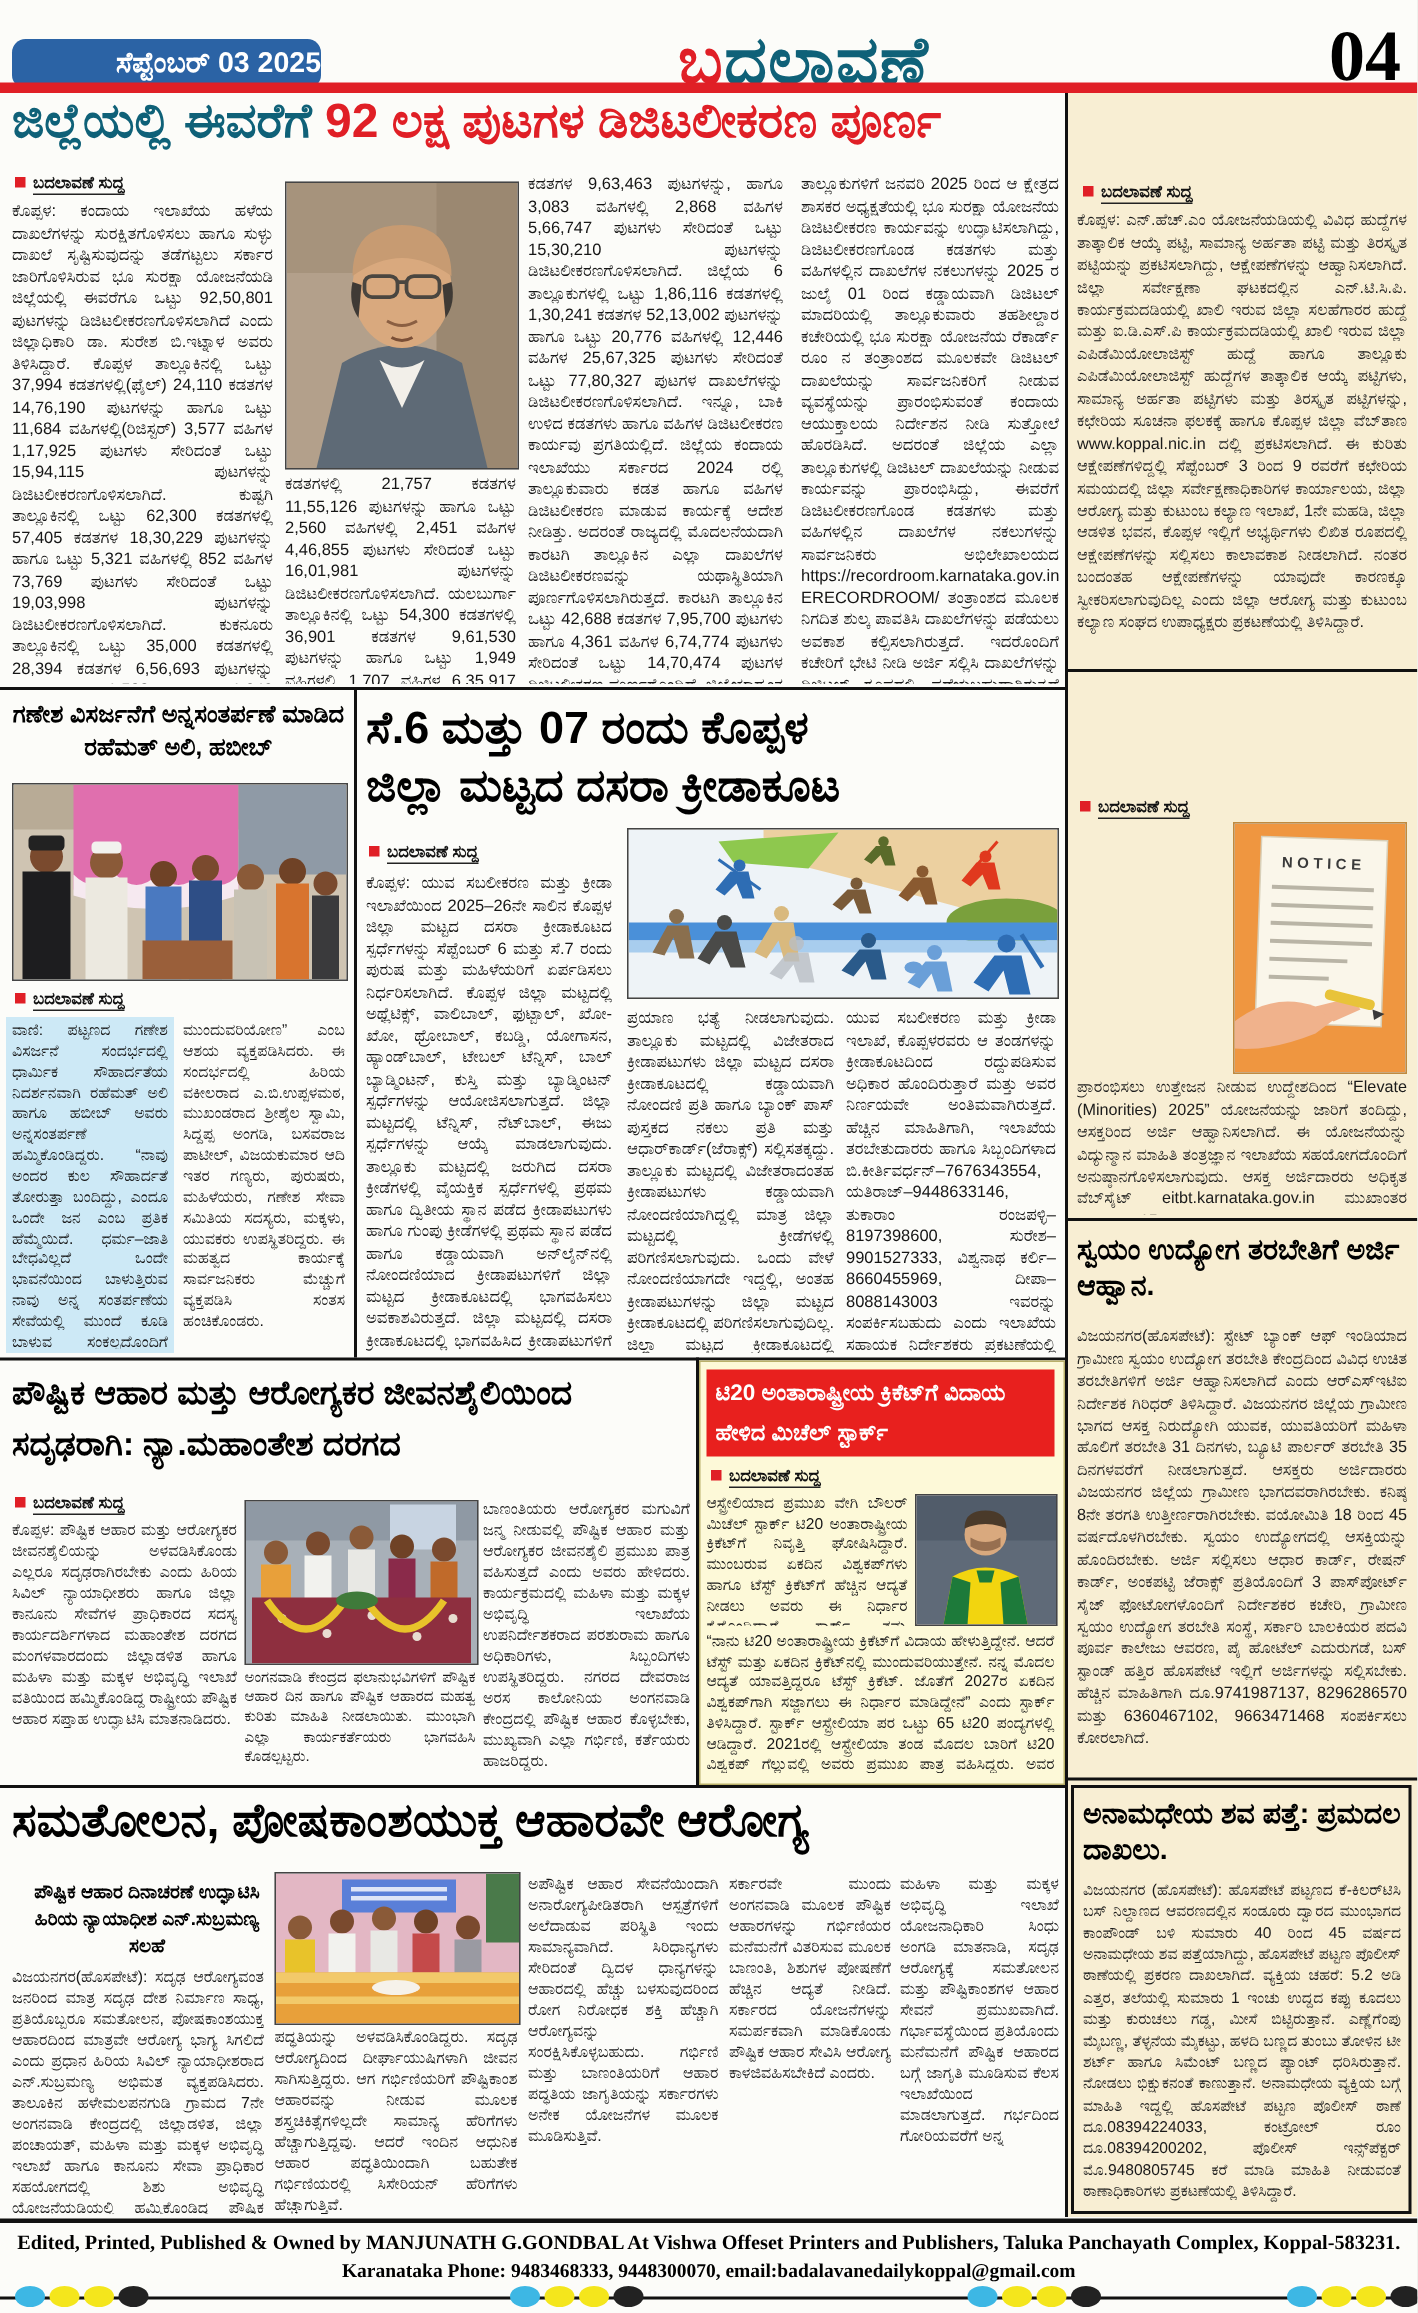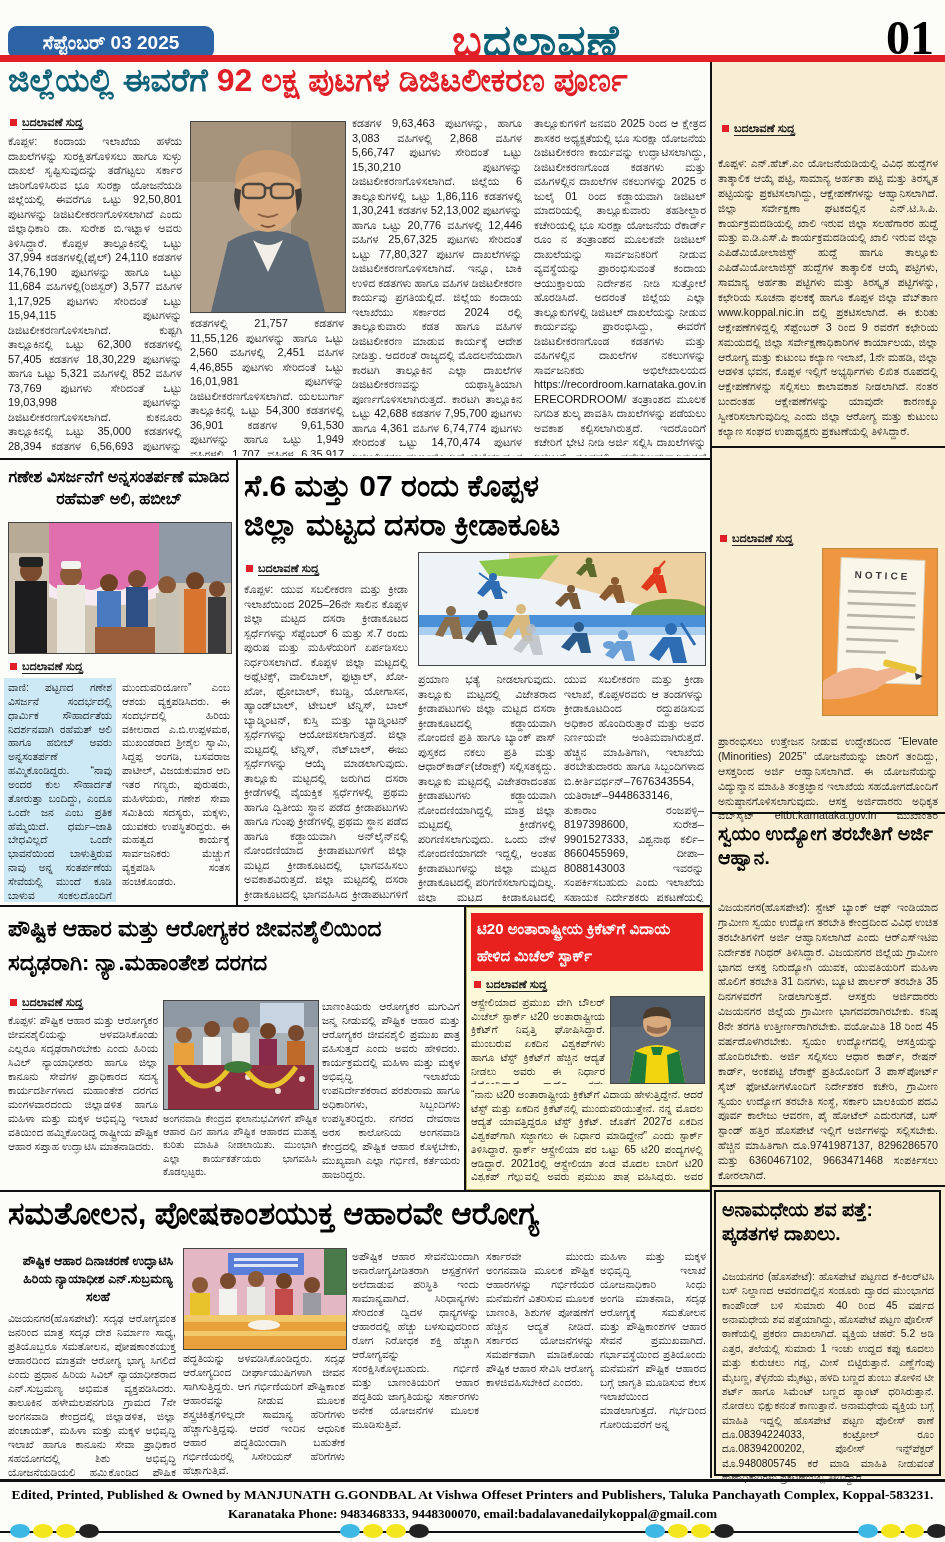--- a/index.html
+++ b/index.html
@@ -7,44 +7,44 @@
         font-family:"Liberation Sans","DejaVu Sans",sans-serif;overflow:hidden;}
   .abs{position:absolute;}
   .rule{position:absolute;background:#111;}
   .col{position:absolute;font-size:11px;line-height:1.32;text-align:justify;color:#151515;overflow:hidden;}
   .headline{position:absolute;font-weight:bold;color:#000;overflow:hidden;}
   .byline{position:absolute;font-size:11px;font-weight:bold;color:#111;white-space:nowrap;}
   .byline .sq{display:inline-block;width:7px;height:7px;background:#e01f26;margin-right:5px;}
   .byline .txt{border-bottom:1.5px solid #222;padding-bottom:1px;}
   .panel{position:absolute;background:#f8eed3;}
   .sb-headline{position:absolute;font-weight:bold;color:#000;line-height:1.25;overflow:hidden;}
-  .sb-body{position:absolute;font-size:10.8px;line-height:1.38;text-align:justify;color:#1a1a1a;overflow:hidden;margin-top:16px;}
+  .sb-body{position:absolute;font-size:10.8px;line-height:1.38;text-align:justify;color:#1a1a1a;overflow:hidden;}
   .photo{position:absolute;border:1px solid #444;overflow:hidden;background:#ccc;}
   .dots{position:absolute;display:flex;gap:3px;}
   .dot{width:20px;height:14px;border-radius:50%;}
   .footer-line{position:absolute;width:945px;text-align:center;
     font-family:"Liberation Serif","DejaVu Serif",serif;font-weight:bold;color:#000;}
   .datebox{position:absolute;left:8px;top:26px;width:206px;height:33px;background:#2b63a5;
-    border-radius:9px;color:#fff;font-weight:bold;font-size:19px;display:flex;align-items:center;justify-content:center;}
+    border-radius:9px;color:#fff;font-weight:bold;font-size:19px;display:flex;align-items:center;justify-content:flex-end;}
   .masthead{position:absolute;left:452px;top:16px;font-size:44px;font-weight:bold;letter-spacing:1px;}
   .pagenum{position:absolute;left:886px;top:10px;font-size:48px;font-weight:bold;
     font-family:"Liberation Serif","DejaVu Serif",serif;color:#000;}
 </style>
 </head>
 <body>
 
 <div id="page">
 
   <div class="datebox">
     <span>ಸೆಪ್ಟೆಂಬರ್ 03 2025</span>
   </div>
   <div class="masthead">
     <span style="color:#e01f26">ಬ</span><span style="color:#0f6178">ದಲಾವಣೆ</span>
   </div>
-  <div class="pagenum">01</div>
+  <div class="pagenum">04</div>
   <div class="abs" style="left:0;top:55px;width:945px;height:7px;background:#e01f26"></div>
 
   <div class="headline" style="left:8px;top:62px;width:700px;height:46px;font-size:32px;white-space:nowrap">
     <span style="color:#0f6178">ಜಿಲ್ಲೆಯಲ್ಲಿ ಈವರೆಗೆ </span><span style="color:#e01f26">92 ಲಕ್ಷ ಪುಟಗಳ ಡಿಜಿಟಲೀಕರಣ ಪೂರ್ಣ</span>
   </div>
   <div class="byline" style="left:10px;top:116px">
     <span class="sq"></span><span class="txt">ಬದಲಾವಣೆ ಸುದ್ದ</span>
   </div>
   <div class="col" style="left:8px;top:134px;width:174px;height:322px">ಕೊಪ್ಪಳ: ಕಂದಾಯ ಇಲಾಖೆಯ ಹಳೆಯ ದಾಖಲೆಗಳನ್ನು ಸುರಕ್ಷಿತಗೊಳಿಸಲು ಹಾಗೂ ಸುಳ್ಳು ದಾಖಲೆ ಸೃಷ್ಟಿಸುವುದನ್ನು ತಡೆಗಟ್ಟಲು ಸರ್ಕಾರ ಜಾರಿಗೊಳಿಸಿರುವ ಭೂ ಸುರಕ್ಷಾ ಯೋಜನೆಯಡಿ ಜಿಲ್ಲೆಯಲ್ಲಿ ಈವರೆಗೂ ಒಟ್ಟು 92,50,801 ಪುಟಗಳನ್ನು ಡಿಜಿಟಲೀಕರಣಗೊಳಿಸಲಾಗಿದೆ ಎಂದು ಜಿಲ್ಲಾಧಿಕಾರಿ ಡಾ. ಸುರೇಶ ಬಿ.ಇಟ್ನಾಳ ಅವರು ತಿಳಿಸಿದ್ದಾರೆ. ಕೊಪ್ಪಳ ತಾಲ್ಲೂಕಿನಲ್ಲಿ ಒಟ್ಟು 37,994 ಕಡತಗಳಲ್ಲಿ(ಫೈಲ್) 24,110 ಕಡತಗಳ 14,76,190 ಪುಟಗಳನ್ನು ಹಾಗೂ ಒಟ್ಟು 11,684 ವಹಿಗಳಲ್ಲಿ(ರಿಜಿಸ್ಟರ್) 3,577 ವಹಿಗಳ 1,17,925 ಪುಟಗಳು ಸೇರಿದಂತೆ ಒಟ್ಟು 15,94,115 ಪುಟಗಳನ್ನು ಡಿಜಿಟಲೀಕರಣಗೊಳಿಸಲಾಗಿದೆ. ಕುಷ್ಟಗಿ ತಾಲ್ಲೂಕಿನಲ್ಲಿ ಒಟ್ಟು 62,300 ಕಡತಗಳಲ್ಲಿ 57,405 ಕಡತಗಳ 18,30,229 ಪುಟಗಳನ್ನು ಹಾಗೂ ಒಟ್ಟು 5,321 ವಹಿಗಳಲ್ಲಿ 852 ವಹಿಗಳ 73,769 ಪುಟಗಳು ಸೇರಿದಂತೆ ಒಟ್ಟು 19,03,998 ಪುಟಗಳನ್ನು ಡಿಜಿಟಲೀಕರಣಗೊಳಿಸಲಾಗಿದೆ. ಕುಕನೂರು ತಾಲ್ಲೂಕಿನಲ್ಲಿ ಒಟ್ಟು 35,000 ಕಡತಗಳಲ್ಲಿ 28,394 ಕಡತಗಳ 6,56,693 ಪುಟಗಳನ್ನು ಹಾಗೂ ಒಟ್ಟು 1,500 ವಹಿಗಳಲ್ಲಿ 1,843 ವಹಿಗಳ 7,99,881 ಪುಟಗಳು ಸೇರಿದಂತೆ ಒಟ್ಟು 14,56,574 ಪುಟಗಳನ್ನು ಡಿಜಿಟಲೀಕರಣಗೊಳಿಸಲಾಗಿದೆ. ಕನಕಗಿರಿ ತಾಲ್ಲೂಕಿನಲ್ಲಿ ಒಟ್ಟು 24,300</div>
 
@@ -308,21 +308,21 @@
     </svg>
   </div>
   <div class="sb-body" style="left:718px;top:718px;width:220px;height:92px">ಪ್ರಾರಂಭಿಸಲು ಉತ್ತೇಜನ ನೀಡುವ ಉದ್ದೇಶದಿಂದ “Elevate (Minorities) 2025” ಯೋಜನೆಯನ್ನು ಜಾರಿಗೆ ತಂದಿದ್ದು, ಆಸಕ್ತರಿಂದ ಅರ್ಜಿ ಆಹ್ವಾನಿಸಲಾಗಿದೆ. ಈ ಯೋಜನೆಯನ್ನು ವಿದ್ಯುನ್ಮಾನ ಮಾಹಿತಿ ತಂತ್ರಜ್ಞಾನ ಇಲಾಖೆಯ ಸಹಯೋಗದೊಂದಿಗೆ ಅನುಷ್ಠಾನಗೊಳಿಸಲಾಗುವುದು. ಆಸಕ್ತ ಅರ್ಜಿದಾರರು ಅಧಿಕೃತ ವೆಬ್‌ಸೈಟ್ eitbt.karnataka.gov.in ಮುಖಾಂತರ ಸೆಪ್ಟೆಂಬರ್ 15 ರೊಳಗೆ ಅರ್ಜಿಗಳನ್ನು ಸಲ್ಲಿಸಬಹುದು. ಹೆಚ್ಚಿನ ಮಾಹಿತಿಗಾಗಿ ದೂರವಾಣಿ ಸಂಖ್ಯೆ : 080–22231007 ಗೆ ಸಂಪರ್ಕಿಸಬಹುದು ಅಥವಾ elevate-ktech@ka.gov.in ಗೆ ಇ-ಮೇಲ್ ಮೂಲಕ ಸಂಪರ್ಕಿಸಬಹುದು ಎಂದು ನಿಗಮದ ಕೊಪ್ಪಳ ಜಿಲ್ಲಾ ವ್ಯವಸ್ಥಾಪಕರು ಪ್ರಕಟಣೆಯಲ್ಲಿ ತಿಳಿಸಿದ್ದಾರೆ.</div>
   <div class="rule" style="left:712px;top:812px;width:233px;height:1.5px"></div>
 
   <div class="sb-headline" style="left:718px;top:822px;width:220px;height:56px;font-size:19px">ಸ್ವಯಂ ಉದ್ಯೋಗ ತರಬೇತಿಗೆ ಅರ್ಜಿ ಆಹ್ವಾನ.</div>
   <div class="sb-body" style="left:718px;top:884px;width:220px;height:298px">ವಿಜಯನಗರ(ಹೊಸಪೇಟೆ): ಸ್ಟೇಟ್ ಬ್ಯಾಂಕ್ ಆಫ್ ಇಂಡಿಯಾದ ಗ್ರಾಮೀಣ ಸ್ವಯಂ ಉದ್ಯೋಗ ತರಬೇತಿ ಕೇಂದ್ರದಿಂದ ವಿವಿಧ ಉಚಿತ ತರಬೇತಿಗಳಿಗೆ ಅರ್ಜಿ ಆಹ್ವಾನಿಸಲಾಗಿದೆ ಎಂದು ಆರ್‌ಎಸ್‌ಇಟಿಐ ನಿರ್ದೇಶಕ ಗಿರಿಧರ್ ತಿಳಿಸಿದ್ದಾರೆ. ವಿಜಯನಗರ ಜಿಲ್ಲೆಯ ಗ್ರಾಮೀಣ ಭಾಗದ ಆಸಕ್ತ ನಿರುದ್ಯೋಗಿ ಯುವಕ, ಯುವತಿಯರಿಗೆ ಮಹಿಳಾ ಹೊಲಿಗೆ ತರಬೇತಿ 31 ದಿನಗಳು, ಬ್ಯೂಟಿ ಪಾರ್ಲರ್ ತರಬೇತಿ 35 ದಿನಗಳವರೆಗೆ ನೀಡಲಾಗುತ್ತದೆ. ಆಸಕ್ತರು ಅರ್ಜಿದಾರರು ವಿಜಯನಗರ ಜಿಲ್ಲೆಯ ಗ್ರಾಮೀಣ ಭಾಗದವರಾಗಿರಬೇಕು. ಕನಿಷ್ಠ 8ನೇ ತರಗತಿ ಉತ್ತೀರ್ಣರಾಗಿರಬೇಕು. ವಯೋಮಿತಿ 18 ರಿಂದ 45 ವರ್ಷದೊಳಗಿರಬೇಕು. ಸ್ವಯಂ ಉದ್ಯೋಗದಲ್ಲಿ ಆಸಕ್ತಿಯನ್ನು ಹೊಂದಿರಬೇಕು. ಅರ್ಜಿ ಸಲ್ಲಿಸಲು ಆಧಾರ ಕಾರ್ಡ್, ರೇಷನ್ ಕಾರ್ಡ್, ಅಂಕಪಟ್ಟಿ ಜೆರಾಕ್ಸ್ ಪ್ರತಿಯೊಂದಿಗೆ 3 ಪಾಸ್‌ಪೋರ್ಟ್ ಸೈಜ್ ಫೋಟೋಗಳೊಂದಿಗೆ ನಿರ್ದೇಶಕರ ಕಚೇರಿ, ಗ್ರಾಮೀಣ ಸ್ವಯಂ ಉದ್ಯೋಗ ತರಬೇತಿ ಸಂಸ್ಥೆ, ಸರ್ಕಾರಿ ಬಾಲಕಿಯರ ಪದವಿ ಪೂರ್ವ ಕಾಲೇಜು ಆವರಣ, ಪೈ ಹೋಟೆಲ್ ಎದುರುಗಡೆ, ಬಸ್ ಸ್ಟಾಂಡ್ ಹತ್ತಿರ ಹೊಸಪೇಟೆ ಇಲ್ಲಿಗೆ ಅರ್ಜಿಗಳನ್ನು ಸಲ್ಲಿಸಬೇಕು. ಹೆಚ್ಚಿನ ಮಾಹಿತಿಗಾಗಿ ದೂ.9741987137, 8296286570 ಮತ್ತು 6360467102, 9663471468 ಸಂಪರ್ಕಿಸಲು ಕೋರಲಾಗಿದೆ.</div>
   <div class="rule" style="left:712px;top:1185px;width:233px;height:1.5px"></div>
 
   <div class="abs" style="left:714px;top:1190px;width:227px;height:286px;border:2px solid #111;background:#f8eed3;box-sizing:border-box"></div>
-  <div class="sb-headline" style="left:722px;top:1198px;width:212px;height:52px;font-size:19px">ಅನಾಮಧೇಯ ಶವ ಪತ್ತೆ: ಪ್ಕಡತಗಳ ದಾಖಲು.</div>
+  <div class="sb-headline" style="left:722px;top:1198px;width:212px;height:52px;font-size:19px">ಅನಾಮಧೇಯ ಶವ ಪತ್ತೆ: ಪ್ರಮದಲ ದಾಖಲು.</div>
   <div class="sb-body" style="left:722px;top:1254px;width:212px;height:216px;font-size:10.4px">ವಿಜಯನಗರ (ಹೊಸಪೇಟೆ): ಹೊಸಪೇಟೆ ಪಟ್ಟಣದ ಕೆ-ಕಿಲರ್‌ಟಿಸಿ ಬಸ್ ನಿಲ್ದಾಣದ ಆವರಣದಲ್ಲಿನ ಸಂಡೂರು ದ್ವಾರದ ಮುಂಭಾಗದ ಕಾಂಪೌಂಡ್ ಬಳಿ ಸುಮಾರು 40 ರಿಂದ 45 ವರ್ಷದ ಅನಾಮಧೇಯ ಶವ ಪತ್ತೆಯಾಗಿದ್ದು, ಹೊಸಪೇಟೆ ಪಟ್ಟಣ ಪೊಲೀಸ್ ಠಾಣೆಯಲ್ಲಿ ಪ್ರಕರಣ ದಾಖಲಾಗಿದೆ. ವ್ಯಕ್ತಿಯ ಚಹರೆ: 5.2 ಅಡಿ ಎತ್ತರ, ತಲೆಯಲ್ಲಿ ಸುಮಾರು 1 ಇಂಚು ಉದ್ದದ ಕಪ್ಪು ಕೂದಲು ಮತ್ತು ಕುರುಚಲು ಗಡ್ಡ, ಮೀಸೆ ಬಿಟ್ಟಿರುತ್ತಾನೆ. ಎಣ್ಣೆಗೆಂಪು ಮೈಬಣ್ಣ, ತೆಳ್ಳನೆಯ ಮೈಕಟ್ಟು, ಹಳದಿ ಬಣ್ಣದ ತುಂಬು ತೋಳಿನ ಟೀ ಶರ್ಟ್ ಹಾಗೂ ಸಿಮೆಂಟ್ ಬಣ್ಣದ ಪ್ಯಾಂಟ್ ಧರಿಸಿರುತ್ತಾನೆ. ನೋಡಲು ಭಿಕ್ಷುಕನಂತೆ ಕಾಣುತ್ತಾನೆ. ಅನಾಮಧೇಯ ವ್ಯಕ್ತಿಯ ಬಗ್ಗೆ ಮಾಹಿತಿ ಇದ್ದಲ್ಲಿ ಹೊಸಪೇಟೆ ಪಟ್ಟಣ ಪೊಲೀಸ್ ಠಾಣೆ ದೂ.08394224033, ಕಂಟ್ರೋಲ್ ರೂಂ ದೂ.08394200202, ಪೊಲೀಸ್ ಇನ್ಸ್‌ಪೆಕ್ಟರ್ ಮೊ.9480805745 ಕರೆ ಮಾಡಿ ಮಾಹಿತಿ ನೀಡುವಂತೆ ಠಾಣಾಧಿಕಾರಿಗಳು ಪ್ರಕಟಣೆಯಲ್ಲಿ ತಿಳಿಸಿದ್ದಾರೆ.</div>
 
   <div class="rule" style="left:0;top:1479px;width:945px;height:3px"></div>
   <div class="footer-line" style="top:1487px;font-size:13.5px">Edited, Printed, Published &amp; Owned by MANJUNATH G.GONDBAL At Vishwa Offeset Printers and Publishers, Taluka Panchayath  Complex, Koppal-583231.</div>
   <div class="footer-line" style="top:1506px;font-size:13px">Karanataka Phone: 9483468333, 9448300070,  email:badalavanedailykoppal@gmail.com</div>
   <div class="rule" style="left:0;top:1531px;width:945px;height:1.5px"></div>
 
   <div class="dots" style="left:10px;top:1524px">
     <span class="dot" style="background:#3db7e4"></span>
     <span class="dot" style="background:#f4e61c"></span>

